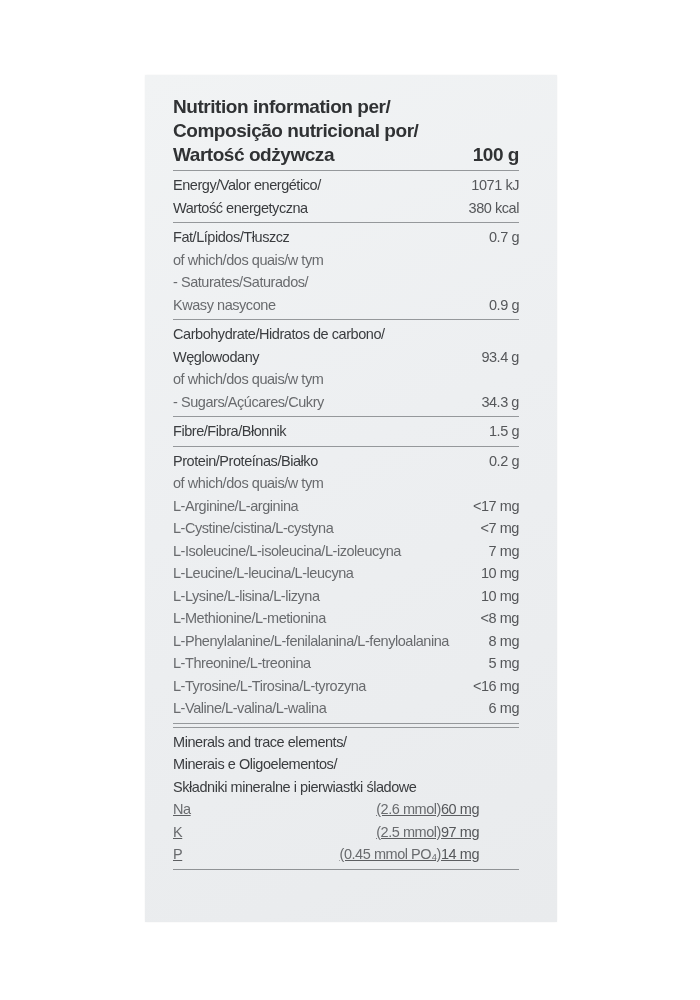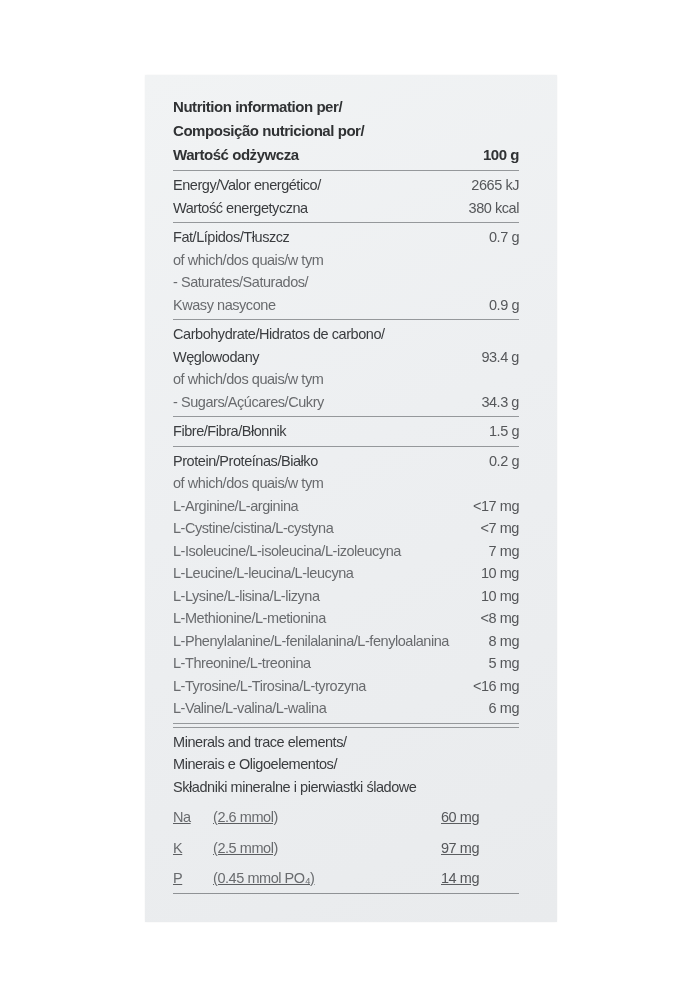--- a/index.html
+++ b/index.html
@@ -33,40 +33,40 @@
   .row {
     display: flex;
     align-items: center;
     line-height: 22.5px;
   }
   .lbl { flex: 1 1 auto; min-width: 0; white-space: nowrap; }
   .val { flex: 0 0 auto; text-align: right; white-space: nowrap; color: #55575a; }
   .bold { font-weight: normal; color: #3a3c3f; }
   .grey { color: #696b6e; }
   .hdr {
-    font-size: 15px;
+    font-size: 19px;
     line-height: 24px;
     font-weight: bold;
     color: #303234;
   }
   .hdr .val { font-weight: bold; color: #303234; }
   .rule {
     border-top: 1px solid #95989b;
     margin: 3px 0;
     height: 0;
   }
   .rule-bottom {
     border-top: 1px solid #8f9295;
     margin: 3px 0 0 0;
     height: 0;
   }
   
   .mrow { display: flex; align-items: baseline; line-height: 22.5px; text-decoration: underline; }
   .mrow .sym { flex: 0 0 40px; color: #696b6e; }
-  .mrow .mmol { flex: 1 1 auto; text-align: left; color: #696b6e; white-space: nowrap; margin-top: 8px; }
+  .mrow .mmol { flex: 1 1 auto; text-align: right; color: #696b6e; white-space: nowrap; }
   .mrow .mval { flex: 0 0 78px; color: #55575a; white-space: nowrap; }
 </style>
 </head>
 <body>
 
 <div class="page">
   <div class="label-card">
 
     <div class="hdr">
       <div>Nutrition information per/</div>
@@ -75,21 +75,21 @@
         <span class="lbl">Wartość odżywcza</span>
         <span class="val">100 g</span>
       </div>
     </div>
 
     <div class="rule"></div>
 
     <div>
       <div class="row">
         <span class="lbl bold">Energy/Valor energético/</span>
-        <span class="val">2665 kJ</span>
+        <span class="val">1071 kJ</span>
       </div>
       <div class="row">
         <span class="lbl bold">Wartość energetyczna</span>
         <span class="val">380 kcal</span>
       </div>
     </div>
 
     <div class="rule"></div>
 
     <div>

